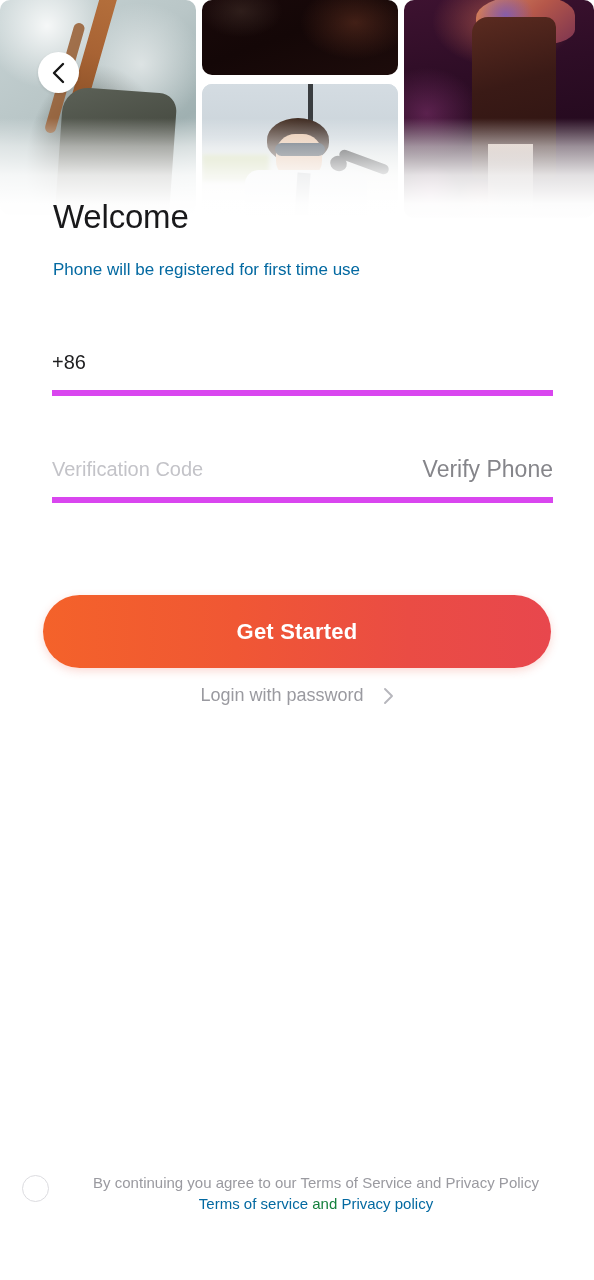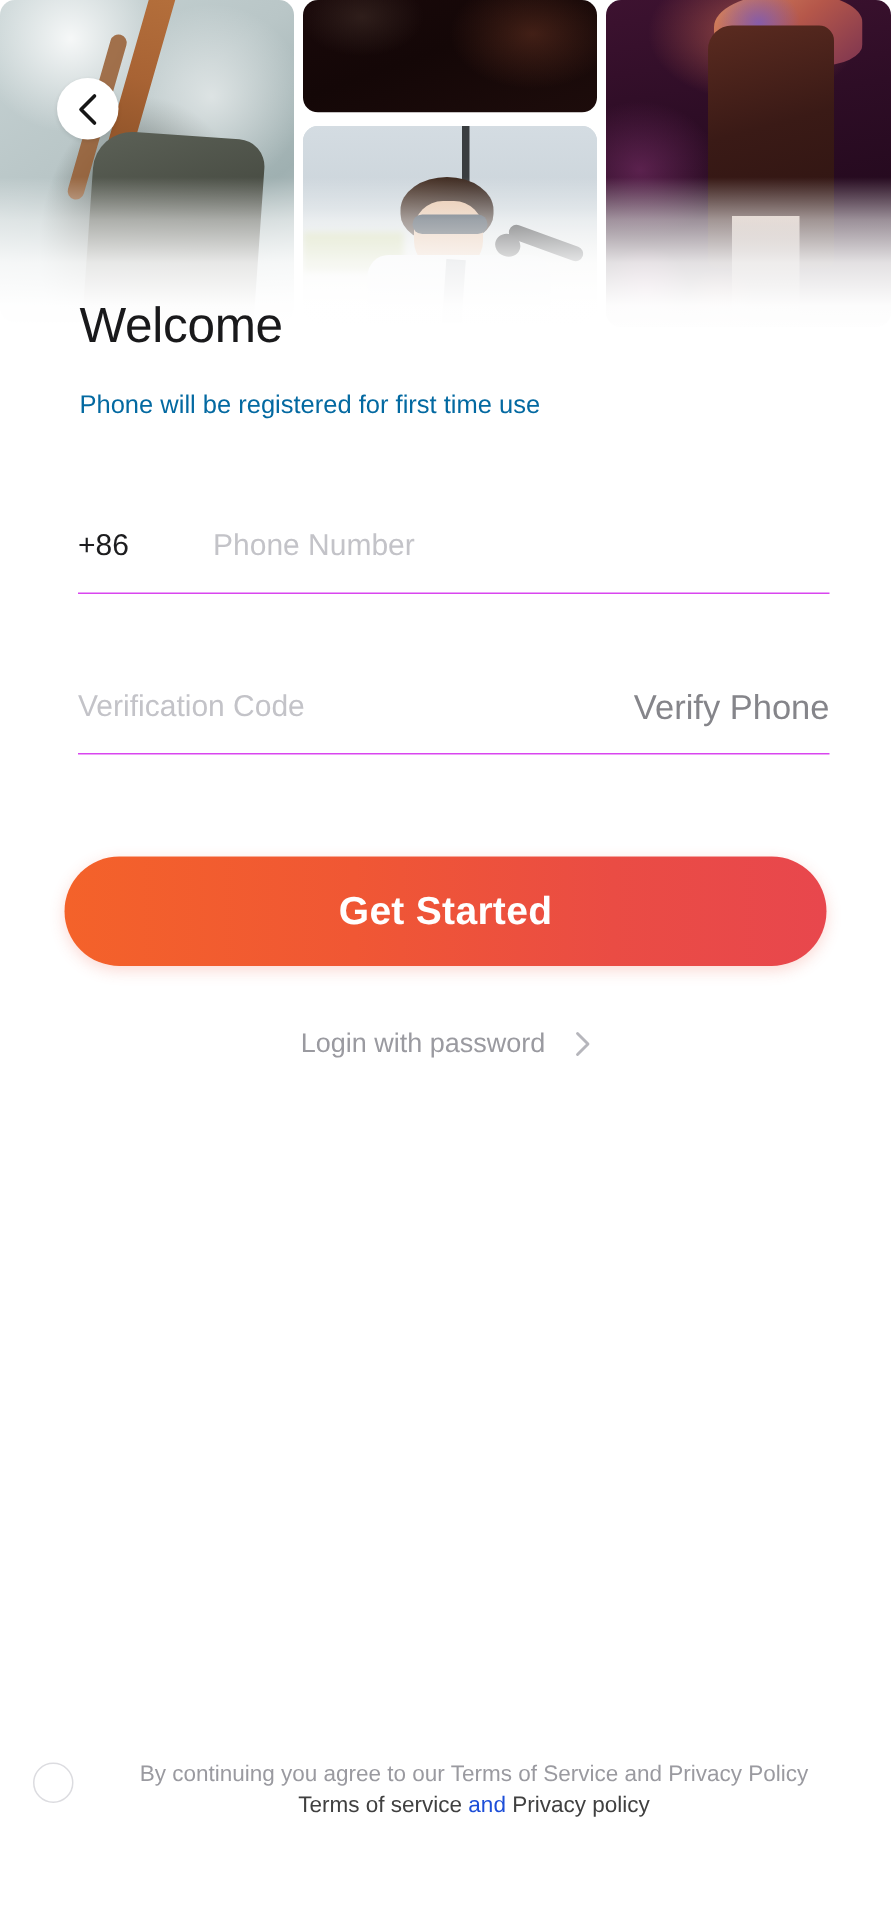--- a/index.html
+++ b/index.html
@@ -287,21 +287,21 @@
     left: 52px;
     top: 334px;
     width: 501px;
   }
 
   .field {
     position: relative;
     height: 62px;
     display: flex;
     align-items: center;
-    border-bottom: 1px solid #d946ef;
+    border-bottom: 6px solid #d946ef;
   }
   .field + .field { margin-top: 45px; }
 
   .country-code {
     font-size: 20px;
     color: #1d1d1f;
     width: 90px;
     flex: none;
   }
 
@@ -329,29 +329,29 @@
     cursor: pointer;
     background: none;
     border: none;
     font-family: "Liberation Sans", sans-serif;
   }
 
   
   .cta {
     position: absolute;
     left: 43px;
-    top: 571px;
+    top: 595px;
     width: 508px;
     height: 73px;
     border: none;
     border-radius: 37px;
     background: linear-gradient(90deg, #f4622a 0%, #f05734 38%, #ea4c44 72%, #e8474d 100%);
     color: #ffffff;
     font-family: "Liberation Sans", sans-serif;
-    font-size: 26px;
+    font-size: 22px;
     font-weight: bold;
     letter-spacing: 0.2px;
     cursor: pointer;
     box-shadow: 0 3px 10px rgba(235,80,60,0.22);
   }
 
   
   .pwd-login {
     position: absolute;
     top: 685px;
@@ -408,25 +408,25 @@
     white-space: nowrap;
   }
 
   .agree-line2 {
     font-size: 15px;
     line-height: 22px;
     color: #9a9aa0;
   }
 
   .agree-line2 .link {
-    color: #404040;
+    color: #0369a1;
     cursor: pointer;
   }
   .agree-line2 .conj {
-    color: #1d4ed8;
+    color: #15803d;
   }
 </style>
 </head>
 <body>
 
 <div class="screen">
 
   <div class="hero">
     <div class="collage">
 
@@ -471,21 +471,20 @@
     </span>
   </div>
 
   <div class="title">Welcome</div>
   <div class="subtitle">Phone will be registered for first time use</div>
 
   <div class="form">
 
     <div class="field">
       <span class="country-code">+86</span>
-      <input class="text-input" type="text" placeholder="Phone Number" style="">
     </div>
 
     <div class="field">
       <input class="text-input" type="text" placeholder="Verification Code" style="">
       <button class="verify-link">Verify Phone</button>
     </div>
 
   </div>
 
   <button class="cta">Get Started</button>

